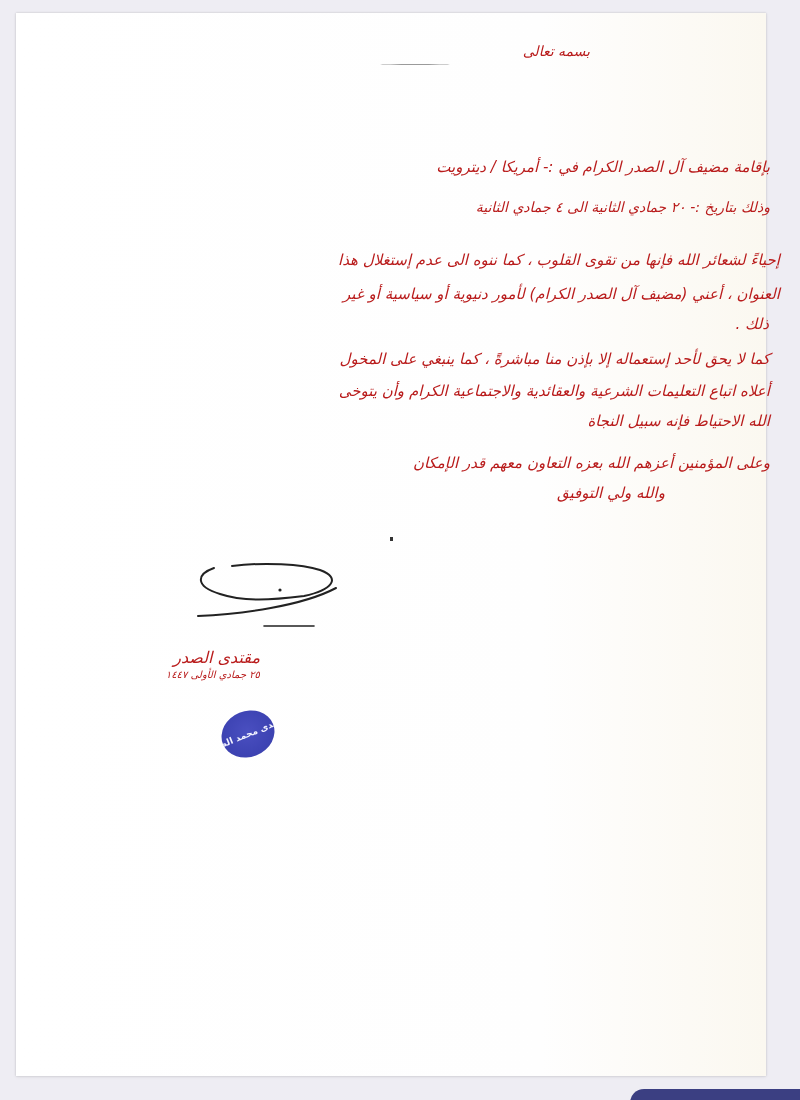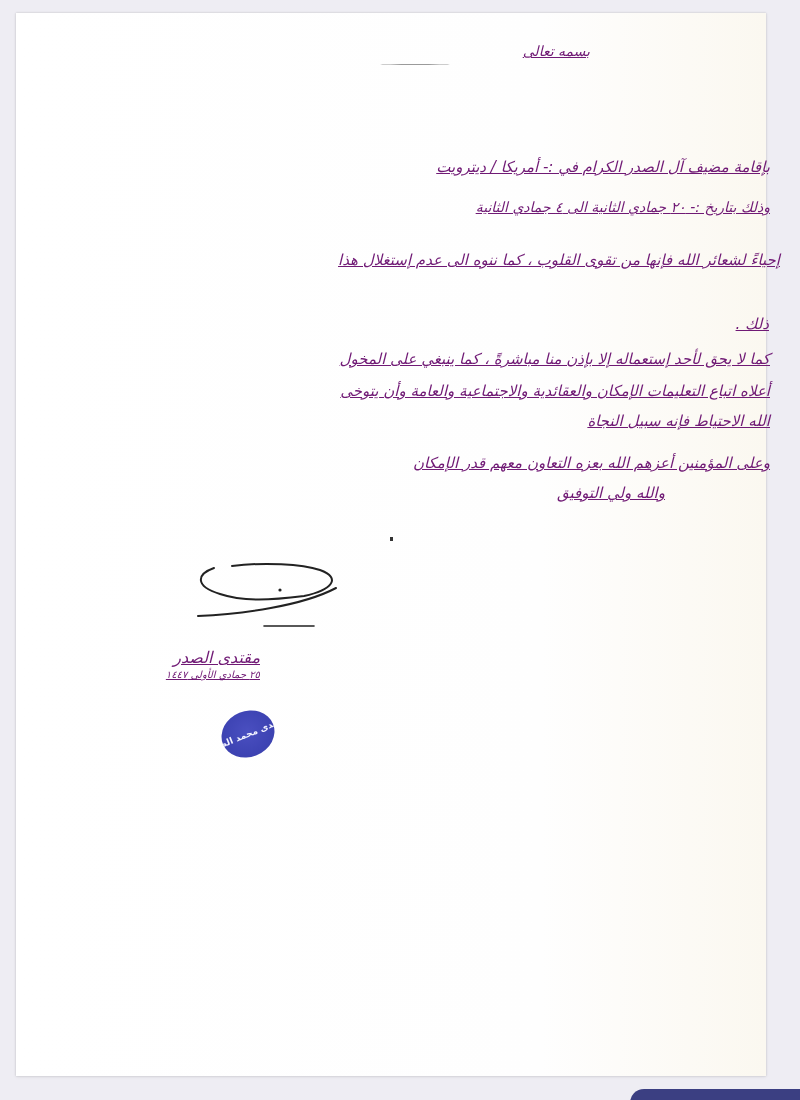--- a/index.html
+++ b/index.html
@@ -23,28 +23,27 @@
       top: 13px;
       width: 750px;
       height: 1063px;
       background: linear-gradient(90deg, #ffffff 0%, #fefefe 70%, #fbf8f0 100%);
       box-shadow: 0 0 2px rgba(0,0,0,0.18), 0 1px 4px rgba(0,0,0,0.06);
     }
     .hw {
       position: absolute;
       direction: rtl;
       text-align: right;
-      color: #701a75;
+      color: #b91c1c;
       font-family: "DejaVu Sans", sans-serif;
       font-size: 15px;
       white-space: nowrap;
       line-height: 1;
       font-style: italic;
       letter-spacing: 0.2px;
-      text-decoration: underline;
     }
     .basmala { right: 210px; top: 44px; font-size: 14px; }
     .basmala-dash {
       position: absolute;
       left: 380px; top: 64px;
       width: 70px; height: 0;
       border-top: 1px solid #9a9a9a;
       border-radius: 50%;
     }
     .line { right: 20px; }
@@ -115,23 +114,24 @@
 <div class="viewer">
   <div class="page">
   </div>
 
   <div class="hw basmala">بسمه تعالى</div>
   <div class="basmala-dash"></div>
 
   <div class="hw line l2">بإقامة مضيف آل الصدر الكرام في :- أمريكا / ديترويت</div>
   <div class="hw line l3">وذلك بتاريخ :- ٢٠ جمادي الثانية الى ٤ جمادي الثانية</div>
   <div class="hw line l4">إحياءً لشعائر الله فإنها من تقوى القلوب ، كما ننوه الى عدم إستغلال هذا</div>
+  <div class="hw line l5">العنوان ، أعني (مضيف آل الصدر الكرام) لأمور دنيوية أو سياسية أو غير</div>
   <div class="hw line l6">ذلك .</div>
   <div class="hw line l7">كما لا يحق لأحد إستعماله إلا بإذن منا مباشرةً ، كما ينبغي على المخول</div>
-  <div class="hw line l8">أعلاه اتباع التعليمات الإمكان والعقائدية والاجتماعية والعامة وأن يتوخى</div>
+  <div class="hw line l8">أعلاه اتباع التعليمات الشرعية والعقائدية والاجتماعية الكرام وأن يتوخى</div>
   <div class="hw line l9">الله الاحتياط فإنه سبيل النجاة</div>
   <div class="hw line l10">وعلى المؤمنين أعزهم الله بعزه التعاون معهم قدر الإمكان</div>
   <div class="hw line l11">والله ولي التوفيق</div>
 
   <div class="dot-mark"></div>
 
   <svg class="signature" viewBox="0 0 150 70">
     <path d="M22 8 C 5 14, 2 26, 28 34 C 52 42, 80 40, 112 36 C 140 30, 150 18, 128 10 C 110 4, 72 2, 40 6" fill="none" stroke="#222" stroke-width="2" stroke-linecap="round"></path>
     <path d="M6 56 C 50 54, 110 46, 144 28" fill="none" stroke="#222" stroke-width="2" stroke-linecap="round"></path>
     <circle cx="88" cy="30" r="1.6" fill="#222"></circle>

